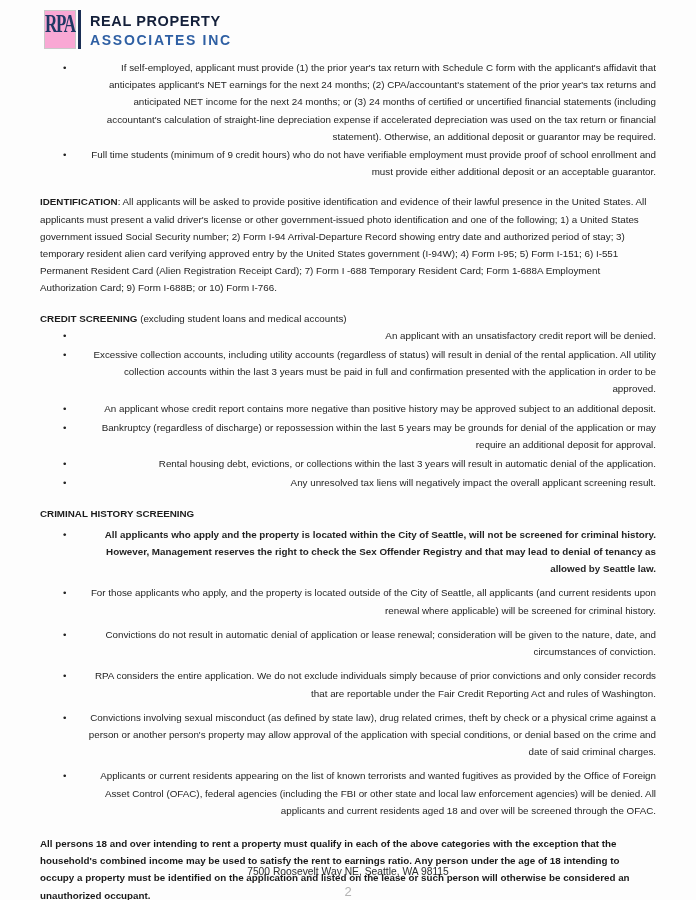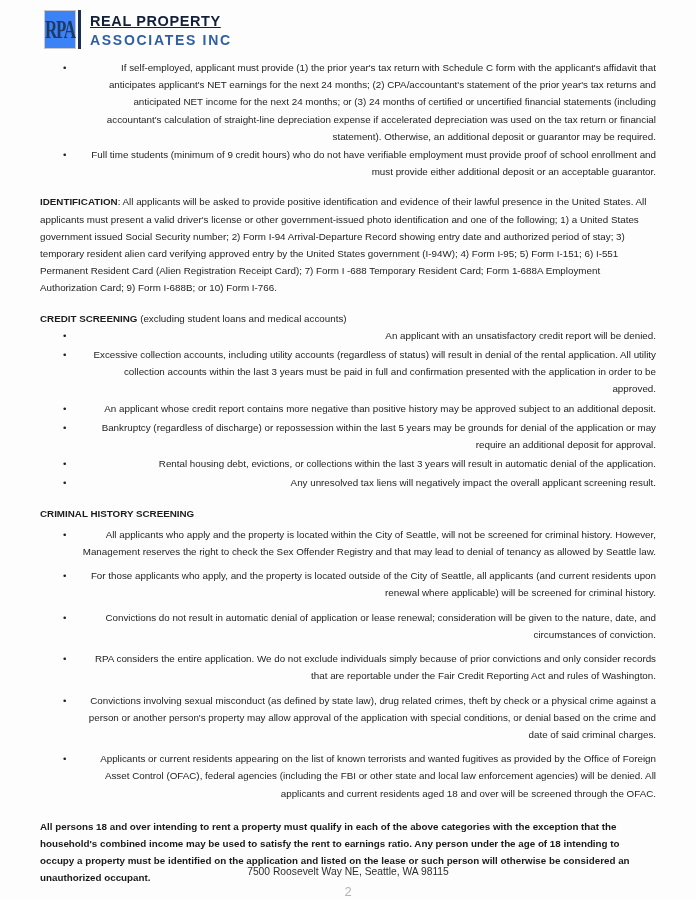--- a/index.html
+++ b/index.html
@@ -15,38 +15,37 @@
     width:696px; height:900px;
     background:#fdfdfd;
     overflow:hidden;
   }
   
   .header { padding:10px 0 0 44px; }
   .logo { display:flex; align-items:flex-start; }
   .rpa-box {
     width:30px; height:37px;
     border:1px solid #c9c9c9;
-    background:#3b82f6;
-    display:flex; align-items:center; justify-content:center;
+    background:#f9a8d4;
+    display:flex; align-items:flex-start; justify-content:center;
   }
   .rpa-monogram {
     font-family:"Liberation Serif", serif;
     font-weight:bold;
     color:#1f3864;
     font-size:25px;
     transform:scaleX(0.68);
     letter-spacing:-2px;
     line-height:1;
   }
   .logo-bar { width:3px; height:39px; background:#1b2f55; margin-left:2px; }
   .wordmark { margin-left:9px; padding-top:4px; }
   .wordmark-line1 {
     font-size:14.5px; font-weight:bold; color:#14203a; letter-spacing:0.6px;
     line-height:1.1;
-    text-decoration:underline;
   }
   .wordmark-line2 {
     font-size:14px; font-weight:bold; color:#2e5fa3; letter-spacing:1.7px;
     margin-top:2px;
   }
   
   .content {
     padding:10px 40px 0 40px;
     font-size:9.8px;
     line-height:17.2px;
@@ -57,21 +56,21 @@
     content:"\2022";
     position:absolute; left:23px; top:0;
     color:#242424;
   }
   .intro-list .bullet + .bullet { margin-top:1px; }
   .section { margin-top:13px; }
   .sec-heading { font-weight:bold; color:#1c1c1c; }
   .list { margin-top:0; }
   .tight .bullet + .bullet { margin-top:2px; }
   .spaced .bullet + .bullet { margin-top:7px; }
-  .spaced .bullet:first-child { margin-top:4px; }
+  .spaced .bullet:first-child { margin-top:4px;font-weight:bold; }
   .closing {
     margin-top:16px;
     font-weight:bold;
     color:#1a1a1a;
   }
   
   .footer {
     position:absolute;
     left:0; right:0; bottom:7px;
     text-align:center;

